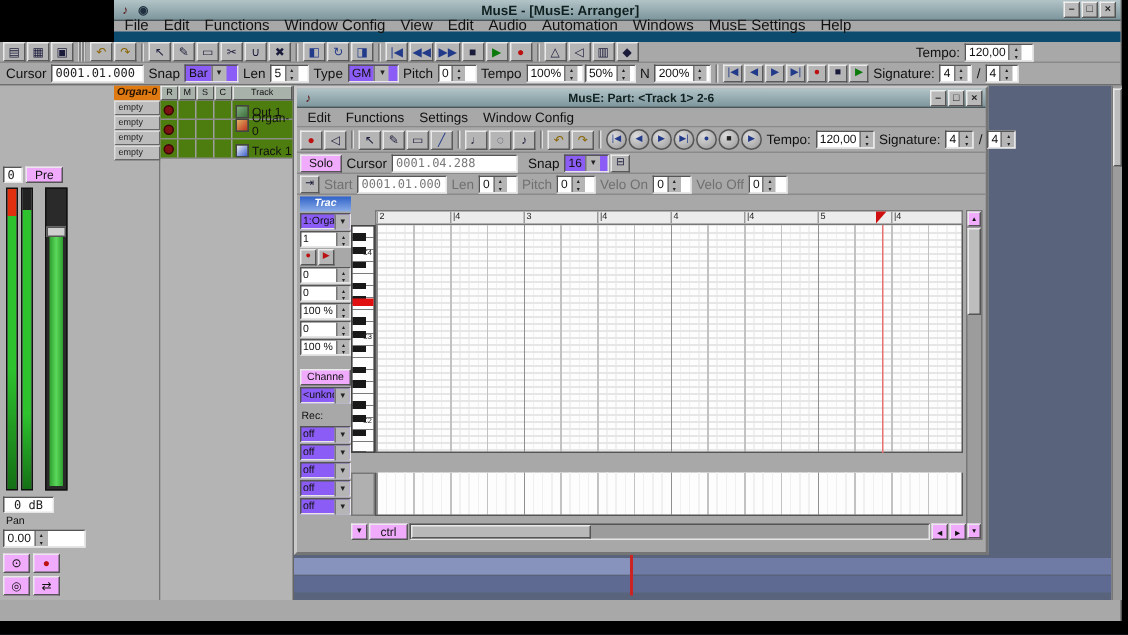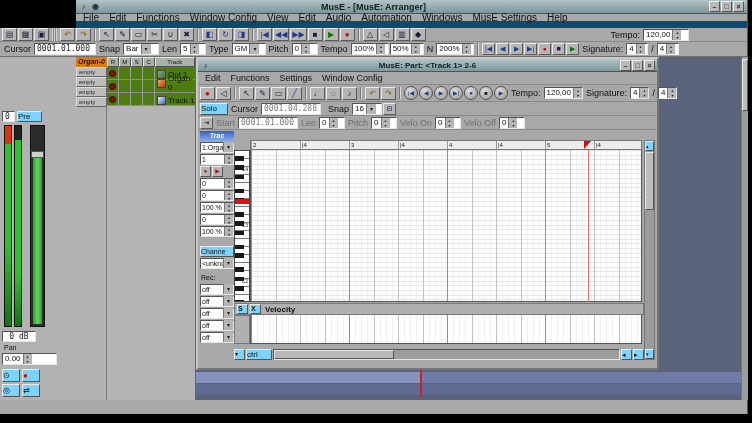--- a/index.html
+++ b/index.html
@@ -29,26 +29,26 @@
 .handle{width:5px;height:13px;background:repeating-linear-gradient(90deg,#d2d2d2 0 1px,#858585 1px 2px);margin:0 2px}
 .sep{width:2px;height:12px;border-left:1px solid #777;border-right:1px solid #ddd;margin:0 2px}
 .lab{font-size:9px;color:#111;padding:0 2px;white-space:nowrap}
 .lcd{height:12px;background:#fff;border:1px solid;border-color:#555 #e6e6e6 #e6e6e6 #555;
   font-family:"DejaVu Sans Mono",monospace;font-size:8px;line-height:10px;color:#222;padding:0 2px;white-space:nowrap}
 .spin{height:12px;display:inline-flex;align-items:stretch;background:#fff;border:1px solid;
   border-color:#555 #e6e6e6 #e6e6e6 #555}
 .spin .v{font-size:8px;line-height:10px;padding:0 2px;color:#111;white-space:nowrap;overflow:hidden}
 .spin::after{content:"▴\A▾";white-space:pre;font-size:4px;line-height:5px;text-align:center;width:8px;
   background:#b5b5b5;border-left:1px solid #777;color:#222}
-.combo{height:12px;display:inline-flex;align-items:flex-end;background:#ffffff;border:1px solid;
+.combo{height:12px;display:inline-flex;align-items:center;background:#8b5cf6;border:1px solid;
   border-color:#555 #e6e6e6 #e6e6e6 #555}
 .combo .v{font-size:8px;line-height:10px;padding:0 2px;color:#111;white-space:nowrap;overflow:hidden}
 .combo::after{content:"▾";font-size:6px;line-height:10px;width:9px;text-align:center;background:#b5b5b5;
   border-left:1px solid #777;color:#222}
-.btn{background:#7dd3fc;border:1px solid;border-color:#e9e9e9 #555 #555 #e9e9e9;font-size:8px;color:#111;text-align:left}
+.btn{background:#f0abfc;border:1px solid;border-color:#e9e9e9 #555 #555 #e9e9e9;font-size:8px;color:#111;text-align:center}
 .yellow{color:#8a6400}.red{color:#bb1111}.green{color:#0b7a0b}.blue{color:#223a8a}.dis{color:#707070}
 .lcd.dis{color:#7a7a7a}
 
 #content{position:absolute;left:0;top:57px;width:748px;height:343px;overflow:hidden}
 #ti-panel{position:absolute;left:0;top:0;width:107px;height:343px;background:#b2b2b2;border-right:1px solid #777}
 .ti-head{position:absolute;left:76px;top:0;width:31px;height:10px;background:#df7a12;
   font-size:7px;line-height:10px;font-weight:bold;font-style:italic;color:#241200;padding-left:2px;overflow:hidden}
 .preset{position:absolute;left:76px;width:31px;height:10px;background:#bdbdbd;border:1px solid;
   border-color:#ddd #666 #666 #ddd;font-size:6px;line-height:8px;color:#222;padding-left:2px}
 .mx-zero{position:absolute;left:2px;top:54px;width:13px;height:11px}
@@ -424,21 +424,21 @@
               <span class="v">4</span>
             </span>
         <span class="lab">/</span>
         <span class="spin" style="width:20px">
               <span class="v">4</span>
             </span>
       </div>
       <div id="prtb2" class="pr-bar">
         <span class="btn" style="width:28px;height:12px;line-height:10px">Solo</span>
         <span class="lab">Cursor</span>
-        <span class="lcd dis" style="width:60px">0001.04.288</span>
+        <span class="lcd dis" style="width:84px">0001.04.288</span>
         <span class="lab" style="margin-left:4px">Snap</span>
         <span class="combo" style="width:30px">
               <span class="v">16</span>
             </span>
         <span class="tbi small">⊟</span>
       </div>
       <div id="prtb3" class="pr-bar">
         <span class="tbi small">⇥</span>
         <span class="lab dis">Start</span>
         <span class="lcd dis" style="width:60px">0001.01.000</span>
@@ -527,25 +527,20 @@
           <div class="kb-black"></div>
           <div class="kb-hl"></div>
           <span class="kb-lab" style="top:15px">C4</span>
           <span class="kb-lab" style="top:71px">C3</span>
           <span class="kb-lab" style="top:127px">C2</span>
         </div>
 
         <div class="pcanvas"></div>
         <div class="endline"></div>
 
-        <div class="vhead">
-          <span class="btn sx">S</span>
-          <span class="btn sx">X</span>
-          <span class="vlabel">Velocity</span>
-        </div>
         <div class="cstub"></div>
         <div class="ccanvas"></div>
 
         <div class="hs">
           <span class="btn hs-collapse">▾</span>
           <span class="btn hs-ctrl">ctrl</span>
           <span class="hs-trough">
                 <span class="hs-thumb"></span>
               </span>
           <span class="btn hsb left"></span>

